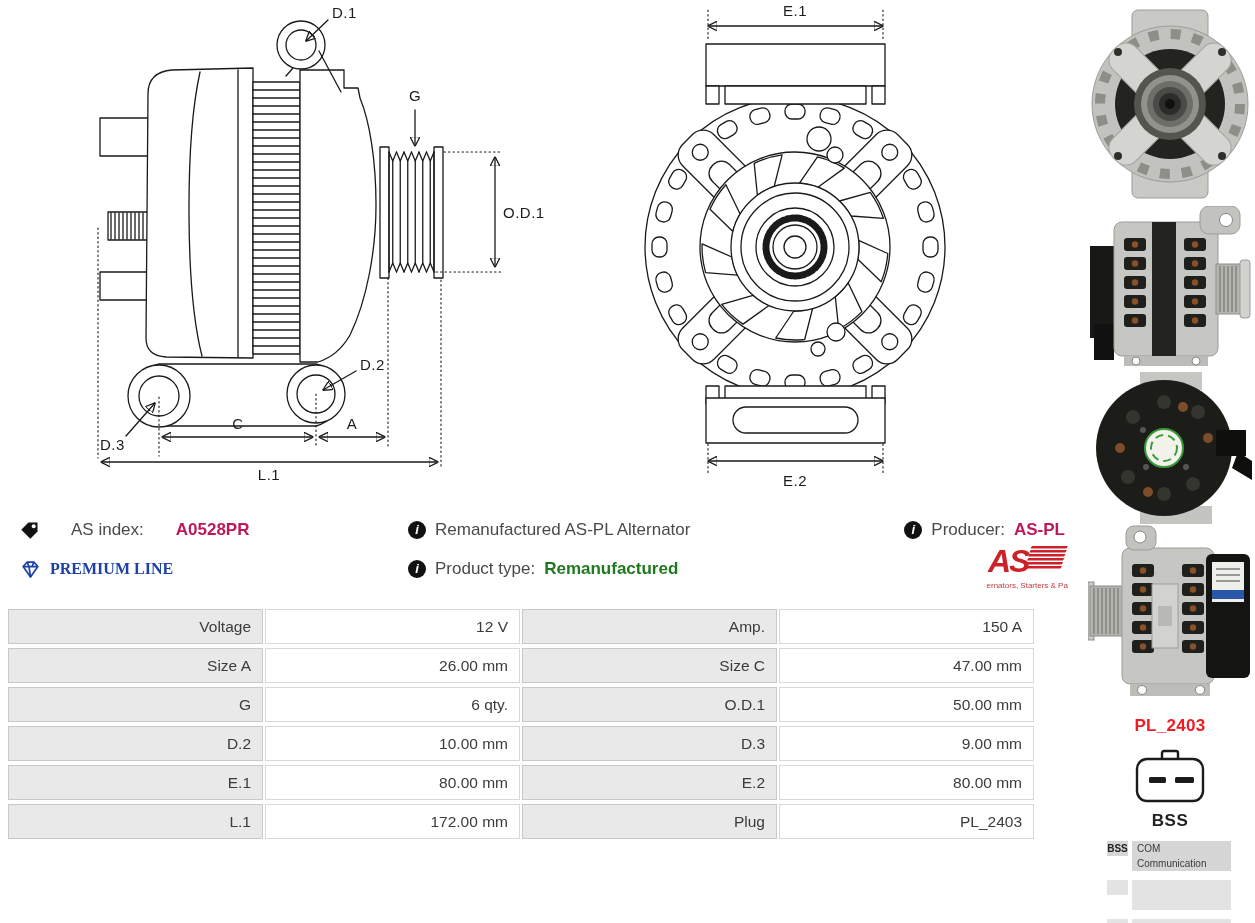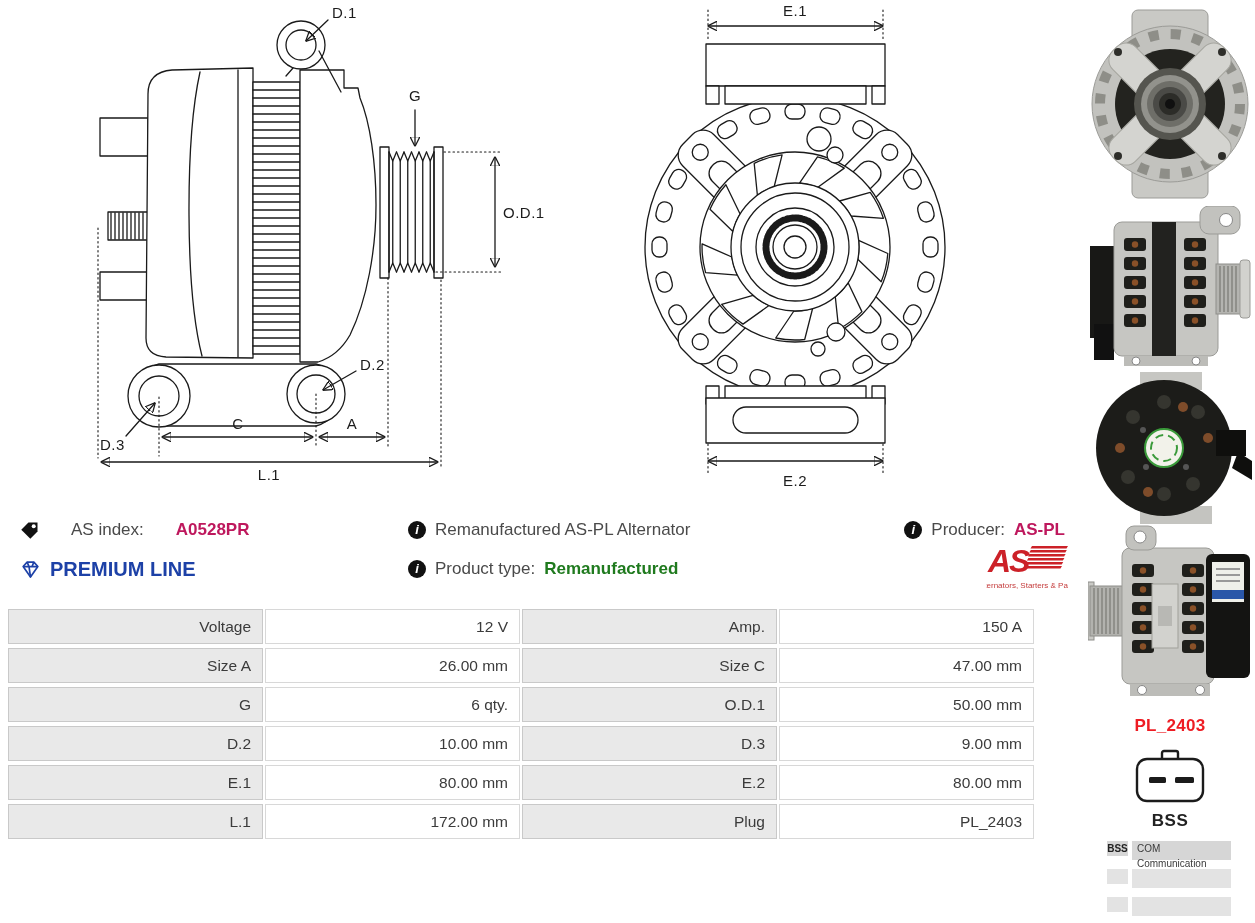--- a/index.html
+++ b/index.html
@@ -14,38 +14,38 @@
   .draw .dot{stroke-dasharray:1.5 3;stroke-width:1.1;}
   .draw text{font-family:"Liberation Sans",sans-serif;font-size:15px;fill:#1c1c1c;letter-spacing:.5px;stroke:none;}
   .draw .gear{stroke-width:7;stroke-dasharray:2.2 2.2;}
   
   svg.photo{position:absolute;left:1088px;}
   
   .inforow{position:absolute;height:24px;display:flex;align-items:center;gap:9px;font-size:17px;color:#4a4a4a;white-space:nowrap;}
   .inforow b{color:#be185d;}
   .ico-info{display:inline-block;width:18px;height:18px;border-radius:50%;background:#111;color:#fff;
             font-size:13px;font-weight:bold;font-style:italic;text-align:center;line-height:18px;flex:0 0 18px;}
-  .premium{font-size:20px;font-weight:bold;color:#1d41a7;}
+  .premium{font-size:16px;font-weight:bold;color:#1d41a7;font-family:Liberation Serif, serif;}
   .green{color:#1f7a1e;font-weight:bold;}
   .logo{position:absolute;left:986px;top:541px;width:82px;height:52px;}
   
   table.spec{position:absolute;left:6px;top:605px;border-collapse:separate;border-spacing:2px 4px;table-layout:fixed;}
   table.spec td{height:33px;font-size:15.5px;padding:0 11px;overflow:hidden;white-space:nowrap;}
   table.spec td.lab{background:#e9e9e9;border:1px solid #c9c9c9;text-align:right;color:#3b3b3b;}
   table.spec td.val{background:#fff;border:1px solid #d8d8d8;text-align:right;color:#3b3b3b;}
   
   .plug-name{position:absolute;left:1100px;top:716px;width:140px;text-align:center;
              font-size:17px;font-weight:bold;color:#ee1c23;letter-spacing:.3px;}
   svg.plug-draw{position:absolute;left:1134px;top:748px;width:72px;height:60px;}
   .plug-type{position:absolute;left:1100px;top:811px;width:140px;text-align:center;
              font-size:17px;font-weight:bold;color:#222;letter-spacing:.5px;}
   .mini{position:absolute;left:1107px;top:841px;width:124px;}
   .mini .row{display:flex;gap:4px;margin-bottom:9px;}
   .mini .k{width:21px;height:15px;background:#d6d6d6;font-weight:bold;font-size:10px;line-height:15px;text-align:center;color:#222;}
-  .mini .v{flex:1;height:19px;background:#d6d6d6;font-size:10px;line-height:15px;padding-left:5px;color:#3a3a3a;}
+  .mini .v{flex:1;height:30px;background:#d6d6d6;font-size:10px;line-height:15px;padding-left:5px;color:#3a3a3a;}
   .mini .row.empty .k,.mini .row.empty .v{background:#e3e3e3;}
 </style>
 </head>
 <body>
 
 <div class="page">
 
   <svg class="draw side" viewBox="0 0 460 490">
     <defs>
       <marker id="arrS" viewBox="0 0 10 10" refX="9.5" refY="5" markerWidth="7.5" markerHeight="7.5" orient="auto-start-reverse">

